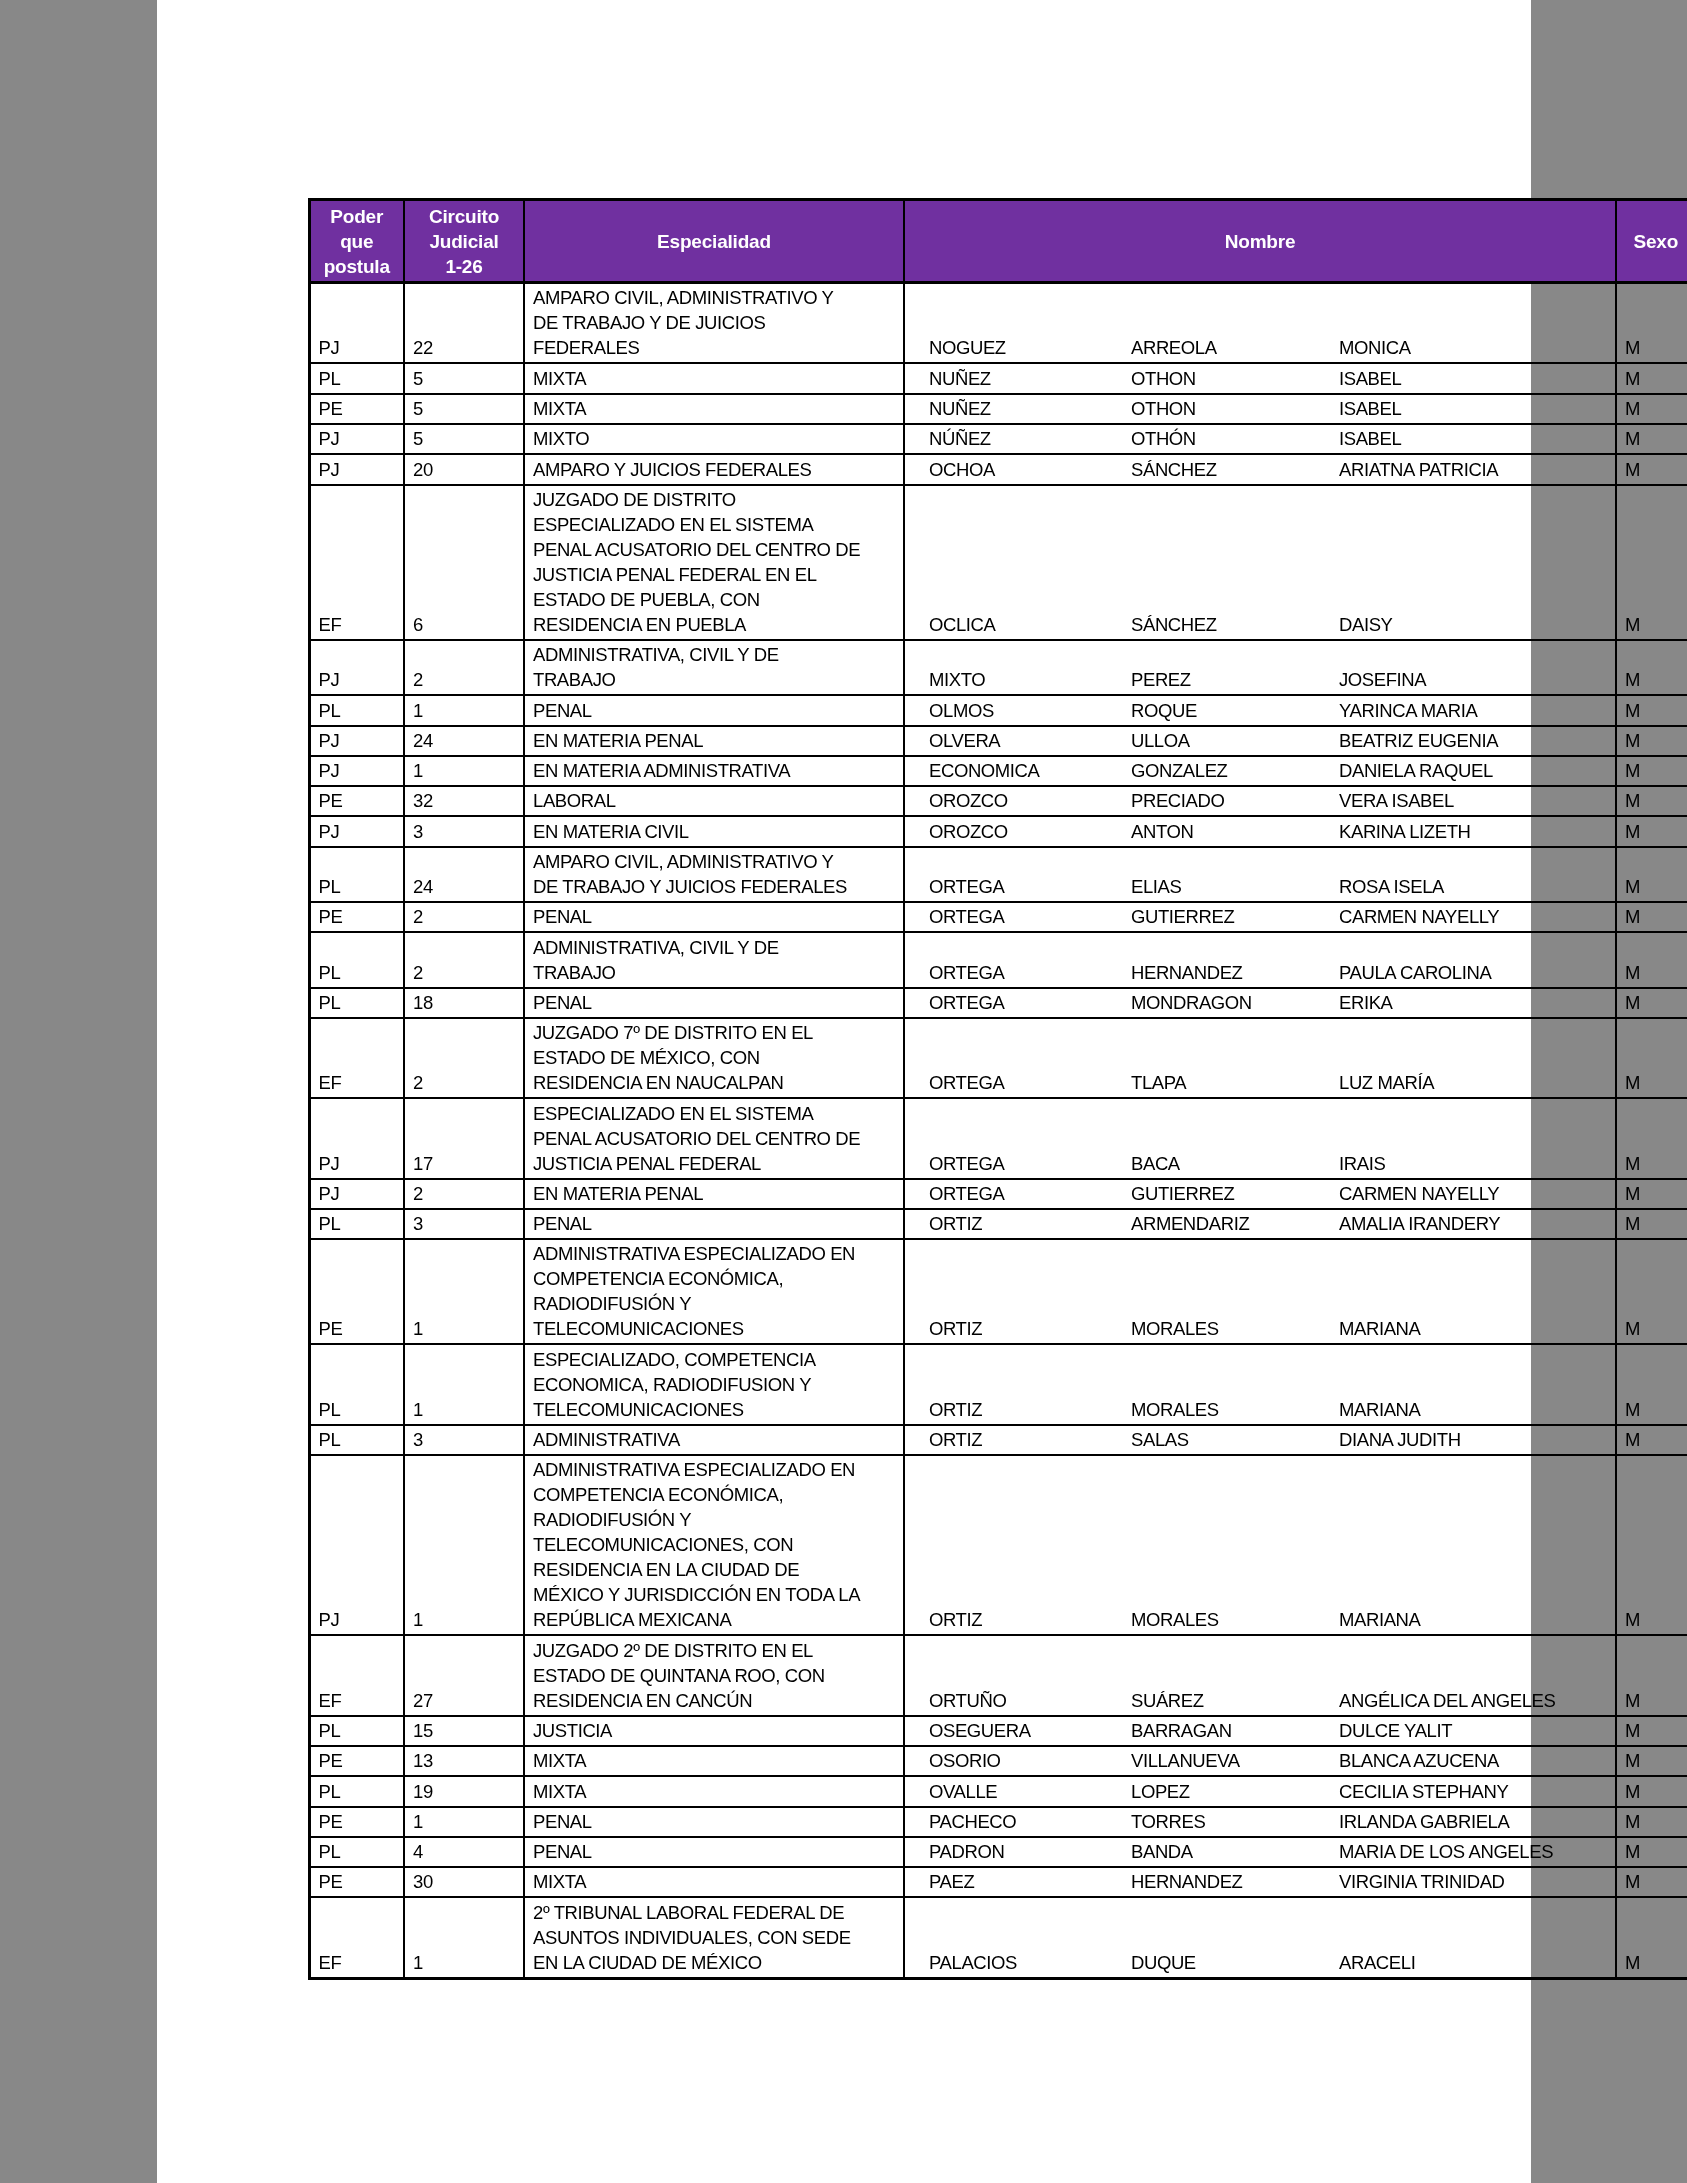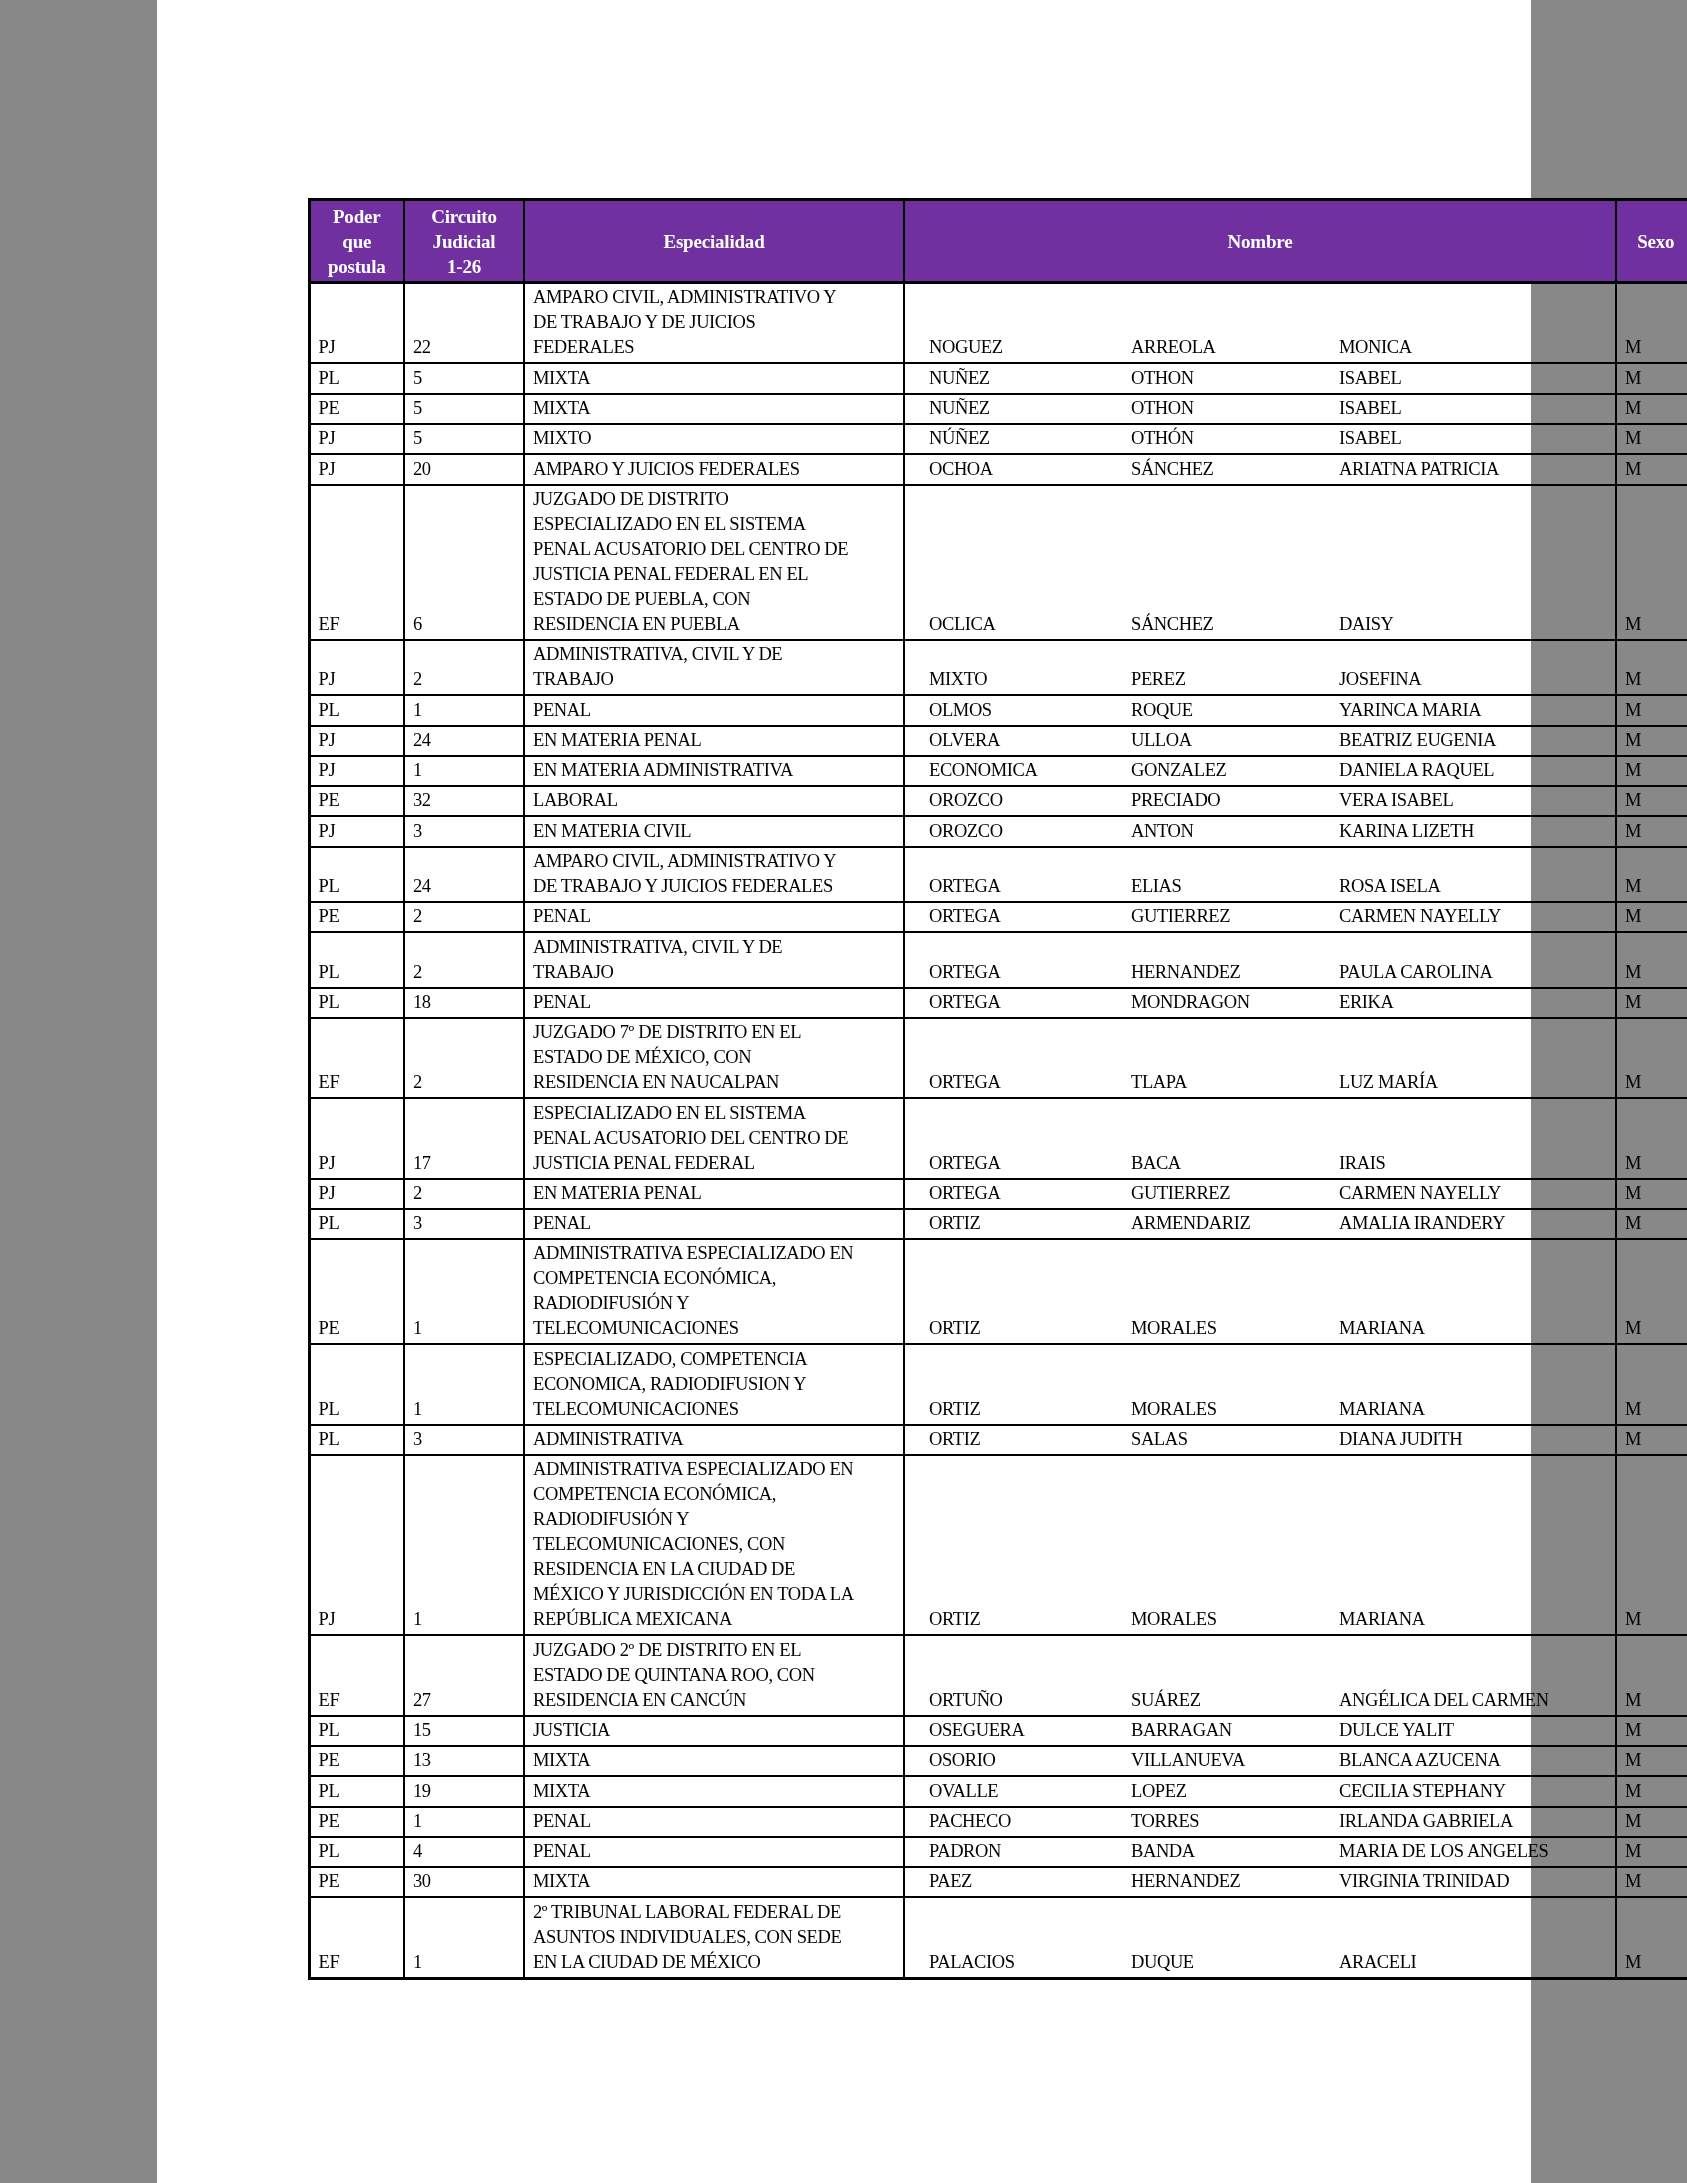--- a/index.html
+++ b/index.html
@@ -10,21 +10,21 @@
     --page-bg:#FFFFFF;
   }
   *{margin:0;padding:0;box-sizing:border-box;}
   html,body{background:#888;}
   .page{
     position:relative;
     width:1374px;
     height:2183px;
     background:var(--page-bg);
     margin:0 auto;
-    font-family:Liberation Serif, serif;
+    font-family:Liberation Sans, sans-serif;
     color:var(--text-color);
   }
   table.candidates{
     position:absolute;
     left:151px;
     top:198px;
     width:1387px;
     border-collapse:collapse;
     table-layout:fixed;
     border:3.3px solid var(--border-color);
@@ -303,21 +303,21 @@
 REPÚBLICA MEXICANA</td>
           <td class="nombre-cell"><div class="names"><span>ORTIZ</span><span>MORALES</span><span>MARIANA</span></div></td>
           <td>M</td>
         </tr>
         <tr>
           <td>EF</td>
           <td>27</td>
           <td>JUZGADO 2º DE DISTRITO EN EL
 ESTADO DE QUINTANA ROO, CON
 RESIDENCIA EN CANCÚN</td>
-          <td class="nombre-cell"><div class="names"><span>ORTUÑO</span><span>SUÁREZ</span><span>ANGÉLICA DEL CARMEN</span></div></td>
+          <td class="nombre-cell"><div class="names"><span>ORTUÑO</span><span>SUÁREZ</span><span>ANGÉLICA DEL ANGELES</span></div></td>
           <td>M</td>
         </tr>
         <tr>
           <td>PL</td>
           <td>15</td>
           <td>JUSTICIA</td>
           <td class="nombre-cell"><div class="names"><span>OSEGUERA</span><span>BARRAGAN</span><span>DULCE YALIT</span></div></td>
           <td>M</td>
         </tr>
         <tr>

